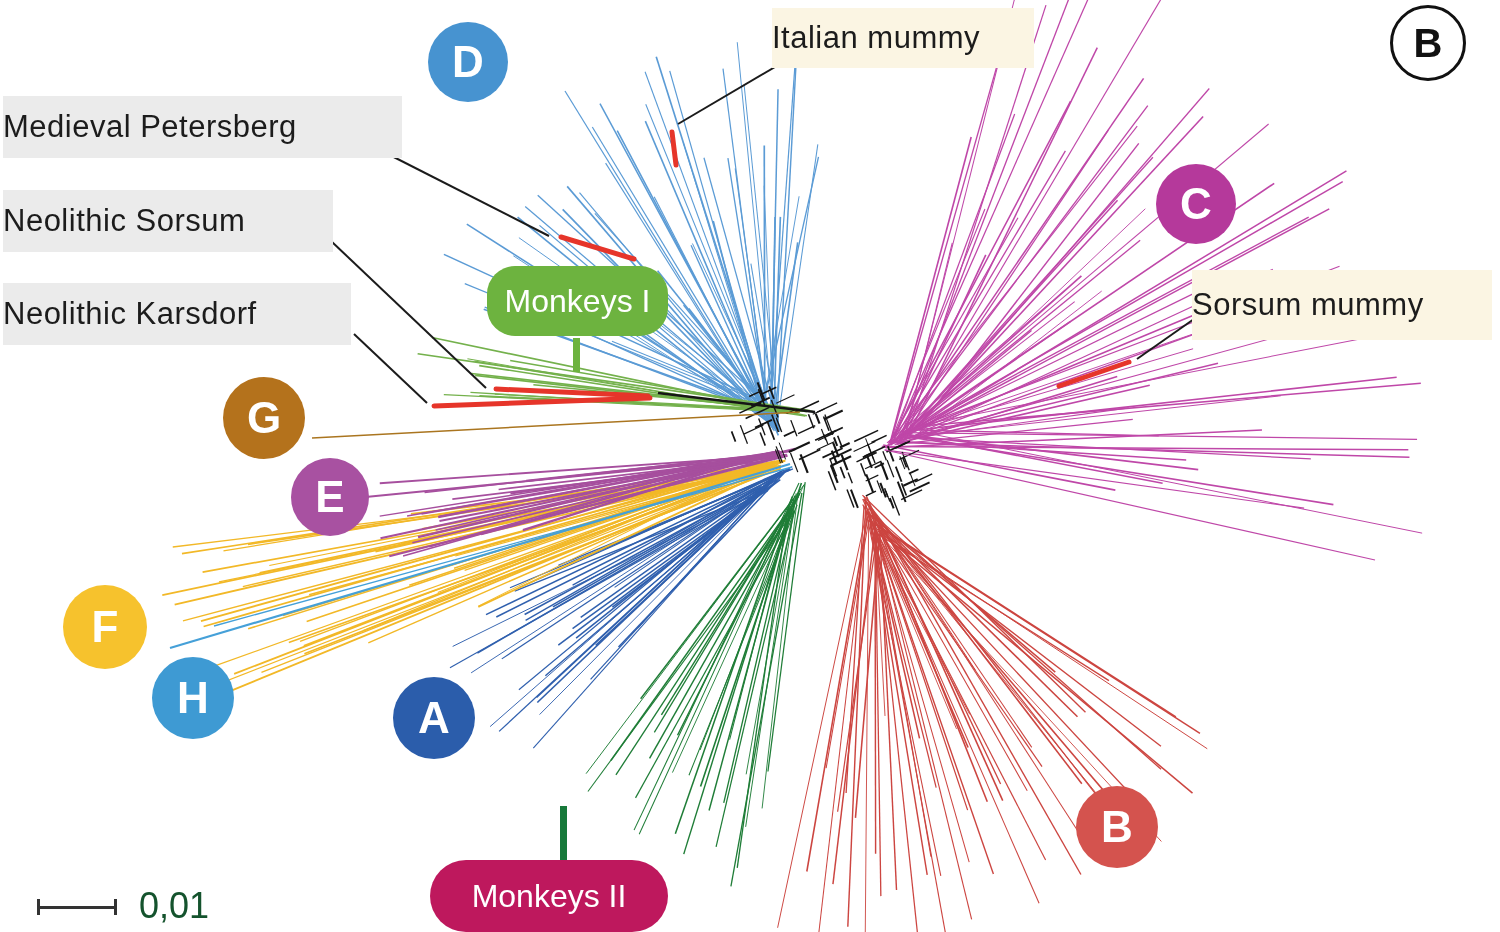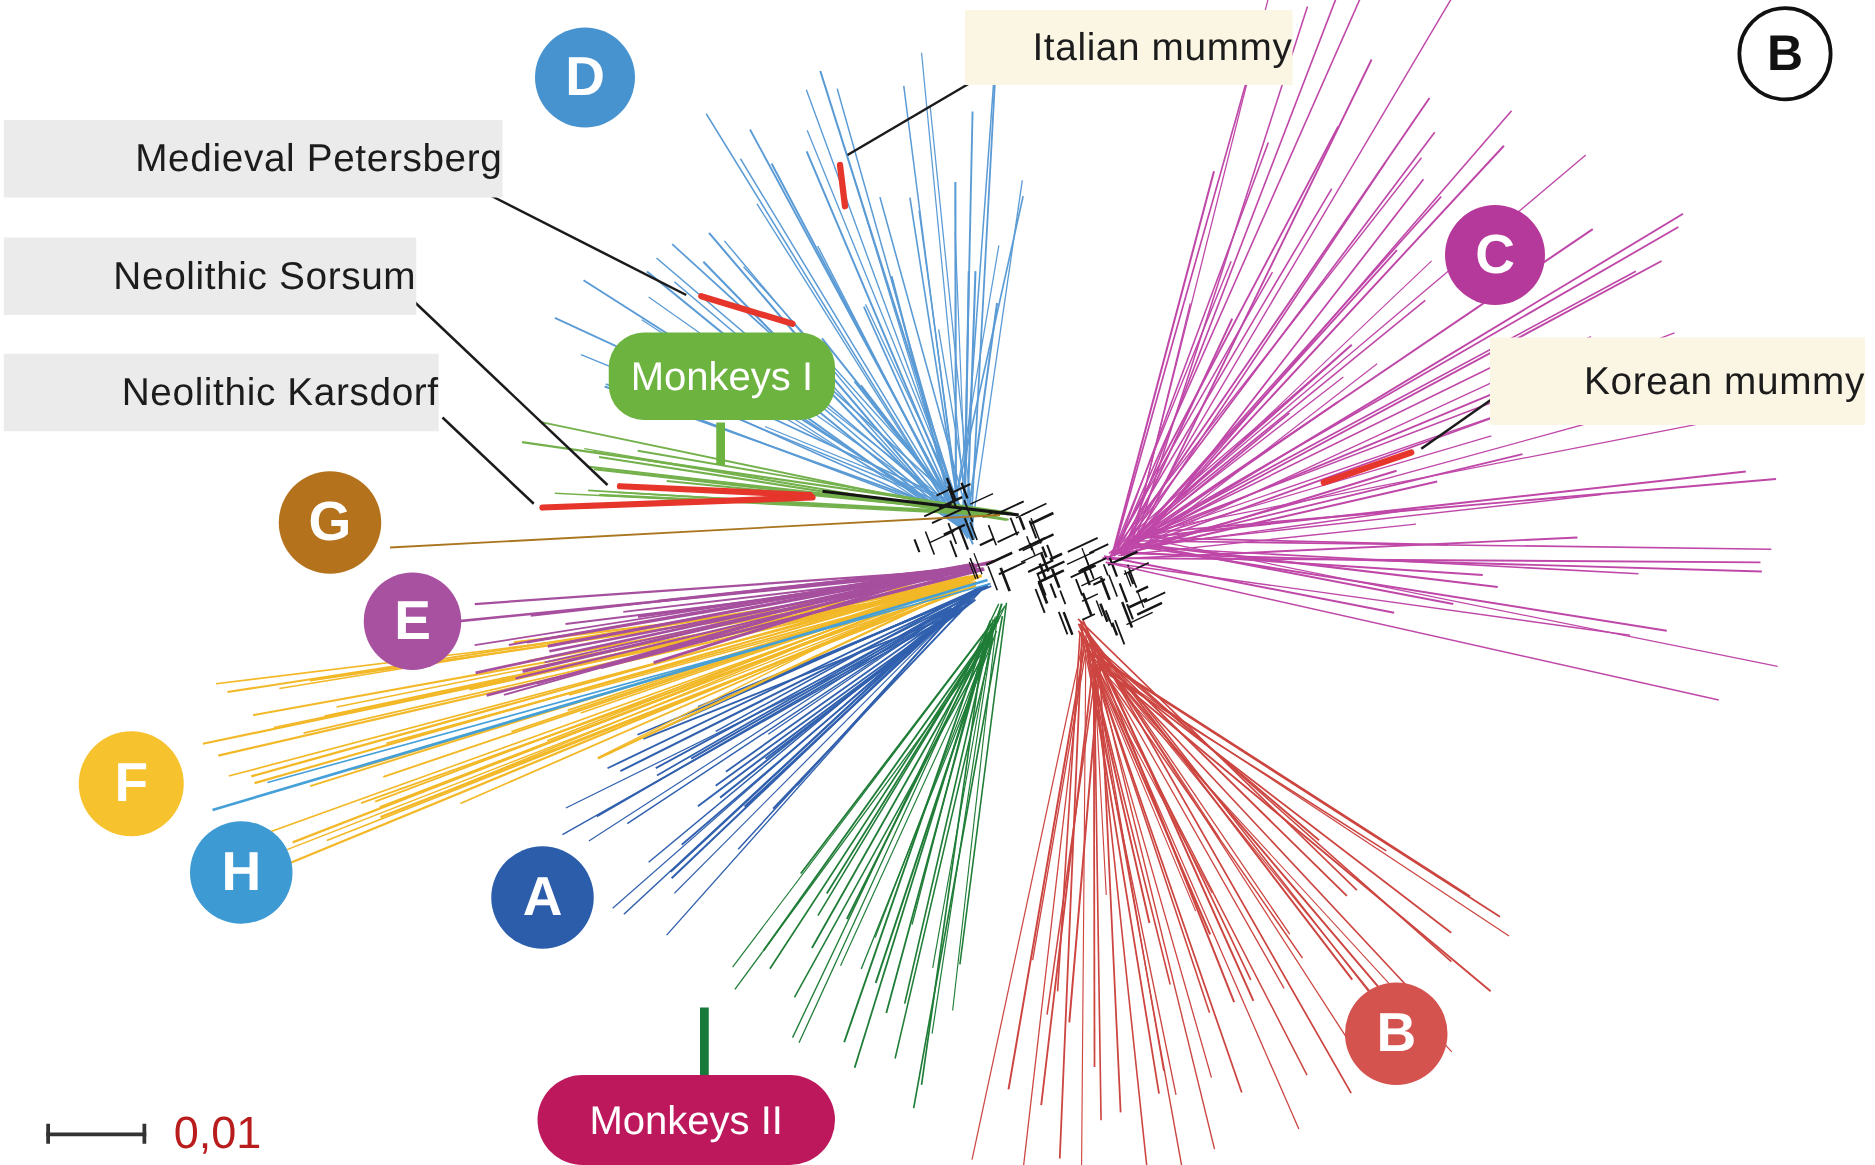--- a/index.html
+++ b/index.html
@@ -2,21 +2,21 @@
 <html><head>
 <meta charset="utf-8">
 <style>
   html,body{margin:0;padding:0;background:#ffffff;}
   #stage{
     position:relative;width:1500px;height:932px;overflow:hidden;background:#ffffff;
     font-family:"Liberation Sans","DejaVu Sans",sans-serif;
   }
   #net{position:absolute;left:0;top:0;}
   .callout{
-    position:absolute;display:flex;align-items:center;justify-content:flex-end;
+    position:absolute;display:flex;align-items:center;justify-content:flex-start;
     color:#1c1c1c;font-size:31px;letter-spacing:0.5px;white-space:nowrap;
   }
   .callout.gray{background:#ebebeb;}
   .callout.cream{background:#fbf5e3;}
   .geno-circle{
     position:absolute;border-radius:50%;display:flex;align-items:center;justify-content:center;
     color:#ffffff;font-weight:bold;font-size:44px;
   }
   .pill{
     position:absolute;display:flex;align-items:center;justify-content:center;
@@ -26,21 +26,21 @@
   #panel-circle{
     position:absolute;background:#ffffff;border:3px solid #111111;border-radius:50%;
     display:flex;align-items:center;justify-content:center;
     color:#111111;font-weight:bold;font-size:40px;
   }
   #scalebar{position:absolute;left:37px;top:899px;width:80px;height:16px;}
   #scalebar .bar{position:absolute;left:0;top:7px;width:80px;height:3px;background:#333;}
   #scalebar .tick{position:absolute;top:0;width:3px;height:16px;background:#333;}
   #scalebar .tick.left{left:0;}
   #scalebar .tick.right{right:0;}
-  #scale-label{position:absolute;left:139px;top:885px;font-size:36px;color:#b91c1c;}
+  #scale-label{position:absolute;left:139px;top:885px;font-size:36px;color:#14532d;}
 </style>
 </head>
 <body>
 
 <div id="stage">
 
   <svg id="net" width="1500" height="932" viewBox="0 0 1500 932">
       <g>
         <line x1="766.9283918823107" y1="413.53131435051444" x2="484.6730564487076" y2="307.2099698024894" stroke="#5b9bd5" stroke-width="1.33"></line>
         <line x1="765.8171374292971" y1="410.57880404175324" x2="483.7174164983798" y2="309.17983250938926" stroke="#5b9bd5" stroke-width="1.57"></line>
@@ -507,21 +507,21 @@
     <span>Neolithic Karsdorf</span>
   </div>
   <div class="callout gray" style="left:3px;top:190px;width:330px;height:62px;">
     <span>Neolithic Sorsum</span>
   </div>
 
   <div class="callout cream" style="left:772px;top:8px;width:262px;height:60px;">
     <span>Italian mummy</span>
   </div>
   <div class="callout cream" style="left:1192px;top:270px;width:300px;height:70px;">
-    <span>Korean mummy</span>
+    <span>Sorsum mummy</span>
   </div>
 
   <div class="stem" style="left:573px;top:338px;width:7px;height:34px;background:#6db33f;"></div>
   <div class="pill" style="left:487px;top:266px;width:181px;height:70px;border-radius:28px;background:#6db33f;font-size:32px;">
     <span>Monkeys I</span>
   </div>
   <div class="stem" style="left:560px;top:806px;width:7px;height:58px;background:#17793a;"></div>
   <div class="pill" style="left:430px;top:860px;width:238px;height:72px;border-radius:36px;background:#be185d;font-size:32px;">
     <span>Monkeys II</span>
   </div>

